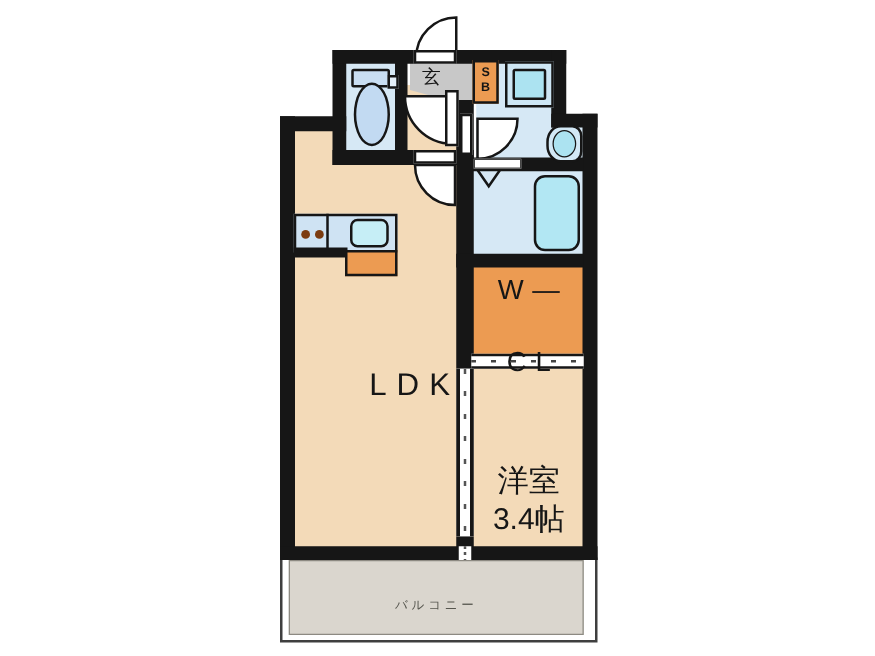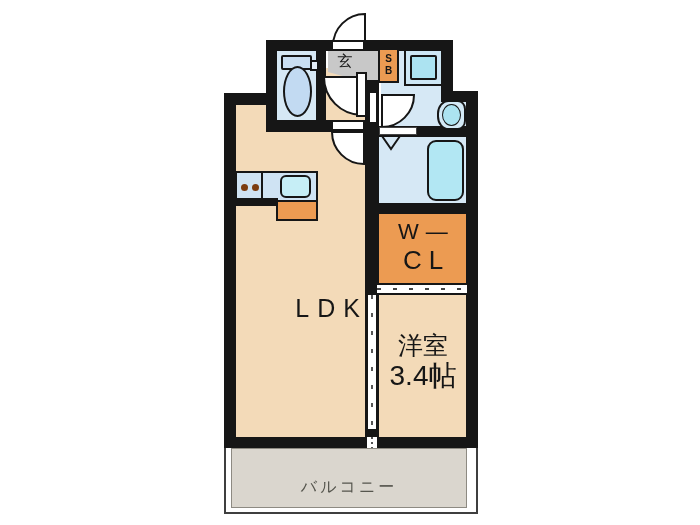--- a/index.html
+++ b/index.html
@@ -114,24 +114,24 @@
     </div>
   </div>
 
   <div class="label" style="left:332px;top:52px;width:26px;font-size:15px;">玄</div>
 
   <div class="label" style="left:232px;top:294px;width:136px;">
     <div style="font-size:25px;letter-spacing:8px;padding-left:8px;text-align:right;">LDK</div>
   </div>
 
   <div class="label" style="left:377px;top:330px;width:92px;">
-    <div style="font-size:25px;line-height:30px;">洋室</div>
-    <div style="font-size:28px;line-height:31px;text-align:center;">3.4帖</div>
+    <div style="font-size:25px;line-height:30px;margin-top:40px;">洋室</div>
+    <div style="font-size:24px;line-height:31px;text-align:center;">3.4帖</div>
   </div>
 
   <div class="label" style="left:377px;top:218px;width:92px;font-weight:500;">
     <div style="font-size:22px;letter-spacing:7px;line-height:28px;padding-left:7px;">W—</div>
-    <div style="font-size:26px;letter-spacing:7px;line-height:28px;padding-left:7px;">CL</div>
+    <div style="font-size:22px;letter-spacing:7px;line-height:28px;padding-left:7px;margin-top:30px;">CL</div>
   </div>
 
-  <div class="label" style="left:231px;top:477px;width:236px;font-size:16px;letter-spacing:3px;color:var(--c-balcony_text,#56564E);">バルコニー</div>
+  <div class="label" style="left:231px;top:477px;width:236px;font-size:10px;letter-spacing:3px;color:var(--c-balcony_text,#56564E);">バルコニー</div>
 
 </div>
 
 </body></html>

